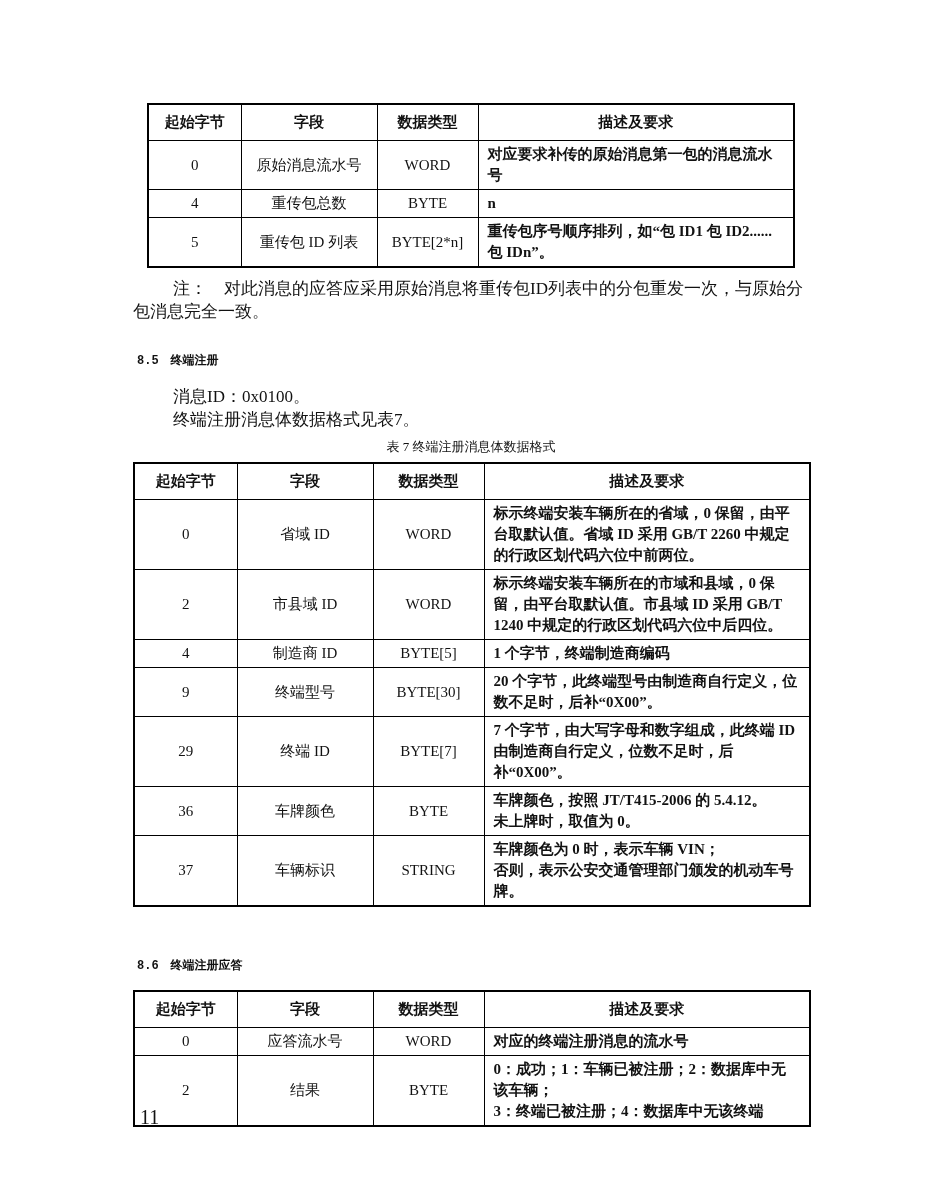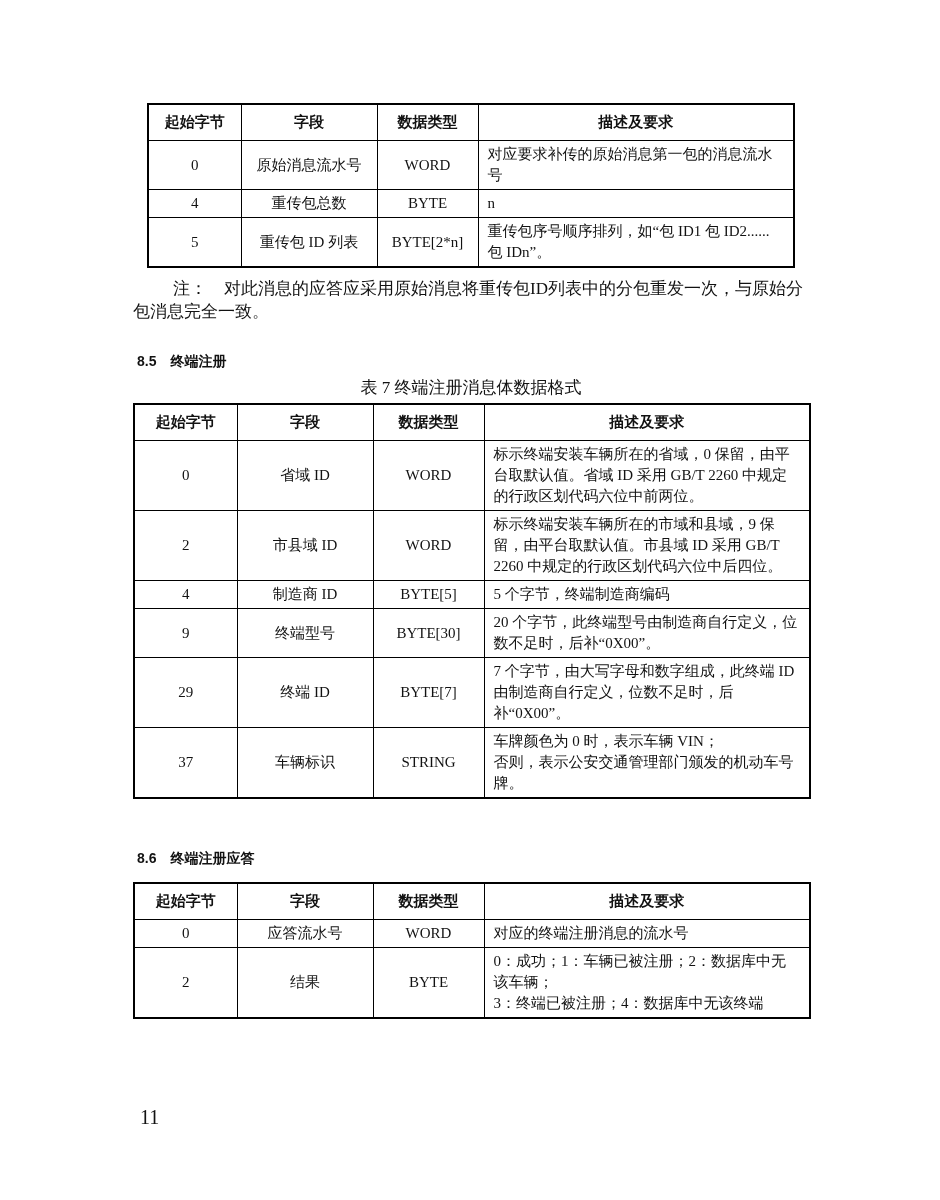--- a/index.html
+++ b/index.html
@@ -39,46 +39,47 @@
     font-size: 15px;
     line-height: 21px;
     padding: 3px 6px;
     text-align: center;
     vertical-align: middle;
   }
   td.desc {
     text-align: left;
     padding: 3px 9px;
     white-space: pre-line;
+    font-weight: bold;
   }
   .tbl-retrans { margin: 103px 0 0 14px; width: 646px; }
   .tbl-main { width: 676px; }
   .note {
     margin: 9px 0 0 0;
     font-size: 17px;
     line-height: 23px;
     text-indent: 40px;
   }
   .sec-heading {
     margin: 27px 0 0 4px;
-    font-family: Liberation Sans, sans-serif;
+    font-family: Liberation Mono, monospace;
     font-weight: bold;
-    font-size: 14px;
+    font-size: 12px;
     line-height: 22px;
   }
   .para-block { margin: 13px 0 0 40px; }
   .para {
     margin: 0;
     font-size: 17px;
     line-height: 23px;
   }
   .tbl-caption {
     margin: 5px 0 4px 0;
     text-align: center;
-    font-size: 17px;
+    font-size: 13px;
     line-height: 22px;
   }
   .sec-heading-2 { margin-top: 48px; }
   .page-number {
     position: absolute;
     left: 140px;
     top: 1106px;
     font-size: 20px;
   }
 </style>
@@ -119,20 +120,24 @@
         <td>重传包 ID 列表</td>
         <td>BYTE[2*n]</td>
         <td class="desc">重传包序号顺序排列，如“包 ID1 包 ID2......包 IDn”。</td>
       </tr>
     </tbody>
       </table>
 
     <p class="note">注：　对此消息的应答应采用原始消息将重传包ID列表中的分包重发一次，与原始分包消息完全一致。</p>
 
     <div class="sec-heading">8.5　终端注册</div>
+    <div class="para-block">
+      <p class="para">消息ID：0x0100。</p>
+      <p class="para">终端注册消息体数据格式见表7。</p>
+    </div>
     <div class="tbl-caption">表 7 终端注册消息体数据格式</div>
 
     <table class="tbl-main">
       <colgroup>
           <col style="width:103px">
           <col style="width:136px">
           <col style="width:111px">
           <col style="width:326px">
         </colgroup>
       <tbody>
@@ -145,39 +150,46 @@
       <tr>
         <td>0</td>
         <td>省域 ID</td>
         <td>WORD</td>
         <td class="desc">标示终端安装车辆所在的省域，0 保留，由平台取默认值。省域 ID 采用 GB/T 2260 中规定的行政区划代码六位中前两位。</td>
       </tr>
       <tr>
         <td>2</td>
         <td>市县域 ID</td>
         <td>WORD</td>
-        <td class="desc">标示终端安装车辆所在的市域和县域，9 保留，由平台取默认值。市县域 ID 采用 GB/T 2260 中规定的行政区划代码六位中后四位。</td>
+        <td class="desc">标示终端安装车辆所在的市域和县域，0 保留，由平台取默认值。市县域 ID 采用 GB/T 1240 中规定的行政区划代码六位中后四位。</td>
       </tr>
       <tr>
         <td>4</td>
         <td>制造商 ID</td>
         <td>BYTE[5]</td>
-        <td class="desc">5 个字节，终端制造商编码</td>
+        <td class="desc">1 个字节，终端制造商编码</td>
       </tr>
       <tr>
         <td>9</td>
         <td>终端型号</td>
         <td>BYTE[30]</td>
         <td class="desc">20 个字节，此终端型号由制造商自行定义，位数不足时，后补“0X00”。</td>
       </tr>
       <tr>
         <td>29</td>
         <td>终端 ID</td>
         <td>BYTE[7]</td>
         <td class="desc">7 个字节，由大写字母和数字组成，此终端 ID 由制造商自行定义，位数不足时，后补“0X00”。</td>
+      </tr>
+      <tr>
+        <td>36</td>
+        <td>车牌颜色</td>
+        <td>BYTE</td>
+        <td class="desc">车牌颜色，按照 JT/T415-2006 的 5.4.12。
+未上牌时，取值为 0。</td>
       </tr>
       <tr>
         <td>37</td>
         <td>车辆标识</td>
         <td>STRING</td>
         <td class="desc">车牌颜色为 0 时，表示车辆 VIN；
 否则，表示公安交通管理部门颁发的机动车号牌。</td>
       </tr>
     </tbody>
       </table>

